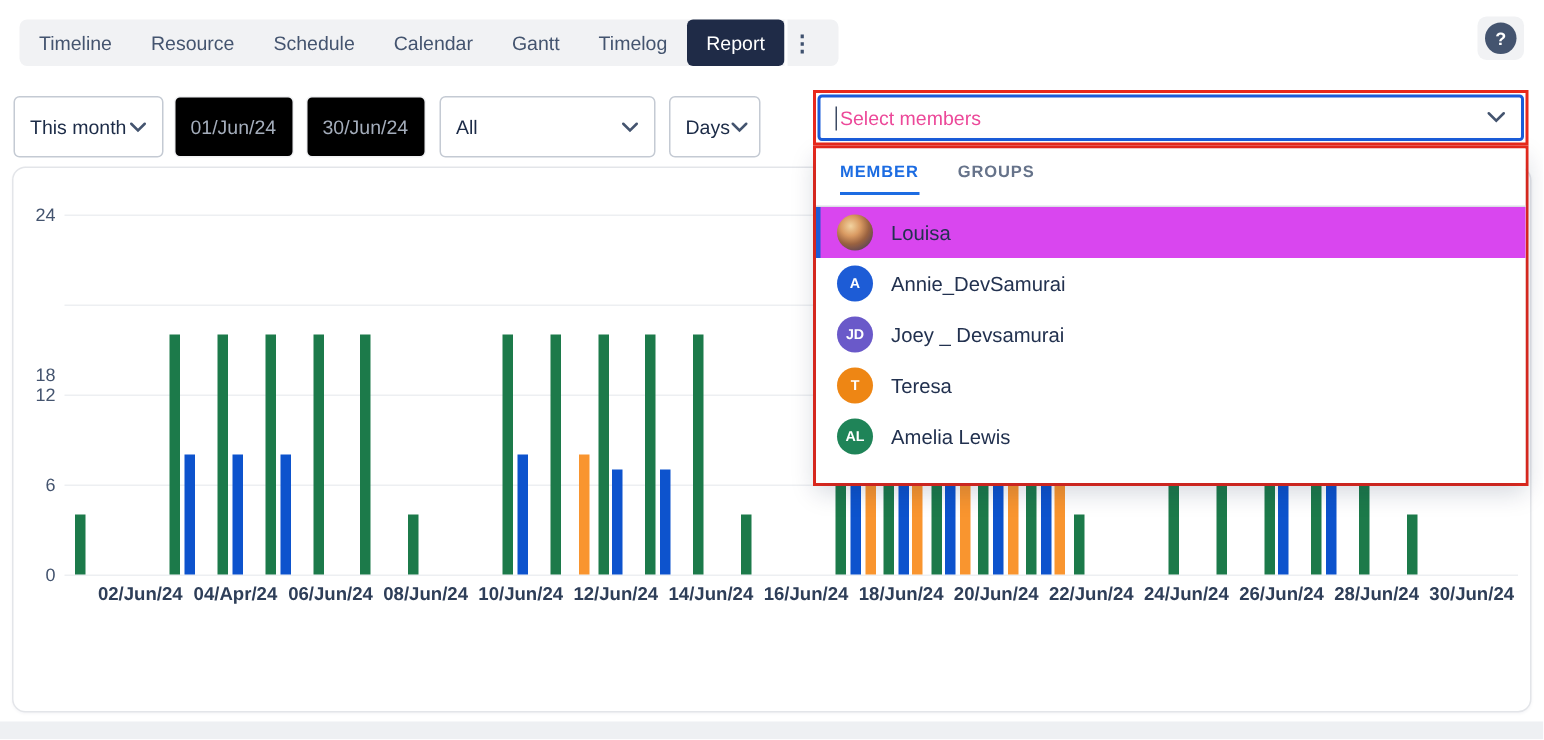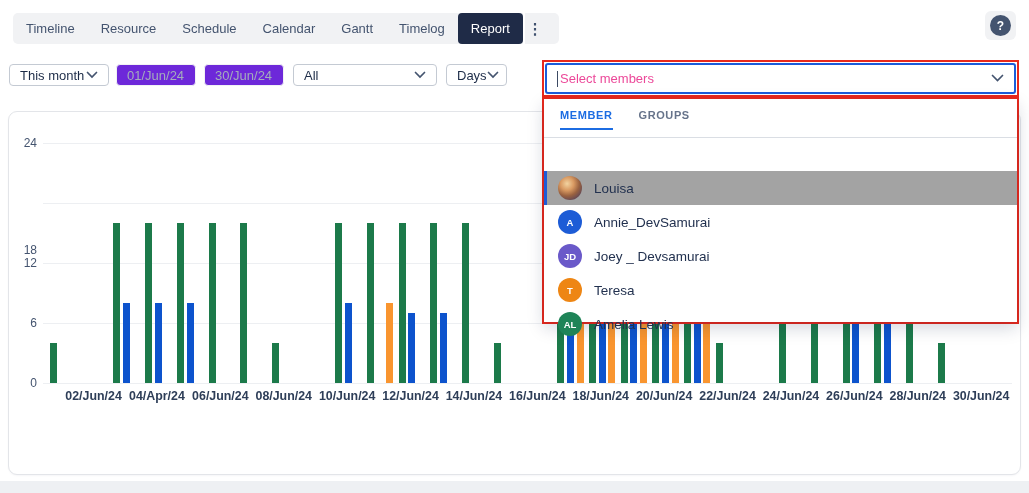--- a/index.html
+++ b/index.html
@@ -16,25 +16,25 @@
   .nav-gap { width:2px; background:#ffffff; }
   .nav-more { display:flex; align-items:center; justify-content:center; width:20px;
               color:#3f516e; font-size:15px; font-weight:700; cursor:pointer;
               border-radius:0 5px 5px 0; }
   #help-btn { position:absolute; left:985px; top:11px; width:31px; height:29px; background:#f1f2f4;
               border-radius:6px; display:flex; align-items:center; justify-content:center; cursor:pointer; }
   #help-btn .circle { width:21px; height:21px; border-radius:50%; background:#44546f; color:#fff;
                       font-size:12px; font-weight:700; display:flex; align-items:center; justify-content:center; }
 
   
-  .ctrl { position:absolute; top:64px; height:22px; border:1px solid #c4cad3; border-radius:4px;
+  .ctrl { position:absolute; top:64px; height:41px; border:1px solid #c4cad3; border-radius:4px;
           background:#fff; display:flex; align-items:center; font-size:13px; color:#1c2b47;
           padding:0 10px; }
   .ctrl .chev { margin-left:auto; display:flex; align-items:center; }
-  .ctrl.disabled { background:#6d28d9; border-color:#f1f2f4; color:#a4adbb; }
+  .ctrl.disabled { background:#000000; border-color:#f1f2f4; color:#a4adbb; }
   #f-period { left:9px;  width:100px; }
   #f-from   { left:116px; width:80px; }
   #f-to     { left:204px; width:80px; }
   #f-all    { left:293px; width:144px; }
   #f-days   { left:446px; width:61px; }
 
   
   #card { position:absolute; left:8px; top:111px; width:1013px; height:364px; background:#fff;
           border:1px solid #e3e5e9; border-radius:9px; box-shadow:0 1px 2px rgba(9,30,66,.04); }
   .gridline { position:absolute; left:34px; width:969px; height:1px; background:#edeff2; }
@@ -57,21 +57,21 @@
   #member-panel { position:absolute; left:544px; top:99px; width:473px; height:223px; background:#fff;
                   box-shadow:0 6px 16px rgba(9,30,66,.18); }
   #panel-tabs { position:absolute; left:16px; top:10px; display:flex; gap:26px;justify-content:center; }
   .panel-tab { font-size:11px; font-weight:700; letter-spacing:.6px; color:#66738a;
                padding-bottom:7px; cursor:pointer; }
   .panel-tab.active { color:#1c6ce2; border-bottom:2px solid #1c6ce2; }
   #panel-divider { position:absolute; left:0; top:38px; width:100%; height:1px; background:#dadee4; }
   #member-rows { position:absolute; left:0; top:39px; width:100%; }
   .m-row { position:relative; height:34px; display:flex; align-items:center; gap:12px;
            padding-left:14px; cursor:pointer; }
-  .m-row.hl { background:#a3a3a3;margin-top:33px; }
+  .m-row.hl { background:#d946ef; }
   .m-row.hl .strip { position:absolute; left:0; top:0; width:3px; height:100%; background:#1d5bd6; }
   .avatar { width:24px; height:24px; border-radius:50%; color:#fff; font-size:9.5px; font-weight:700;
             display:flex; align-items:center; justify-content:center; flex:0 0 auto; }
   .avatar.photo { background:radial-gradient(circle at 38% 32%, #f2d3a0 0%, #d99a62 30%, #9a6240 55%, #54415a 85%, #3a3450 100%); }
   .m-name { font-size:13.5px; color:#22314f; }
 
   #bottom-strip { position:absolute; left:0; top:481px; width:1029px; height:12px; background:#eef0f3; }
 </style>
 </head>
 <body>

